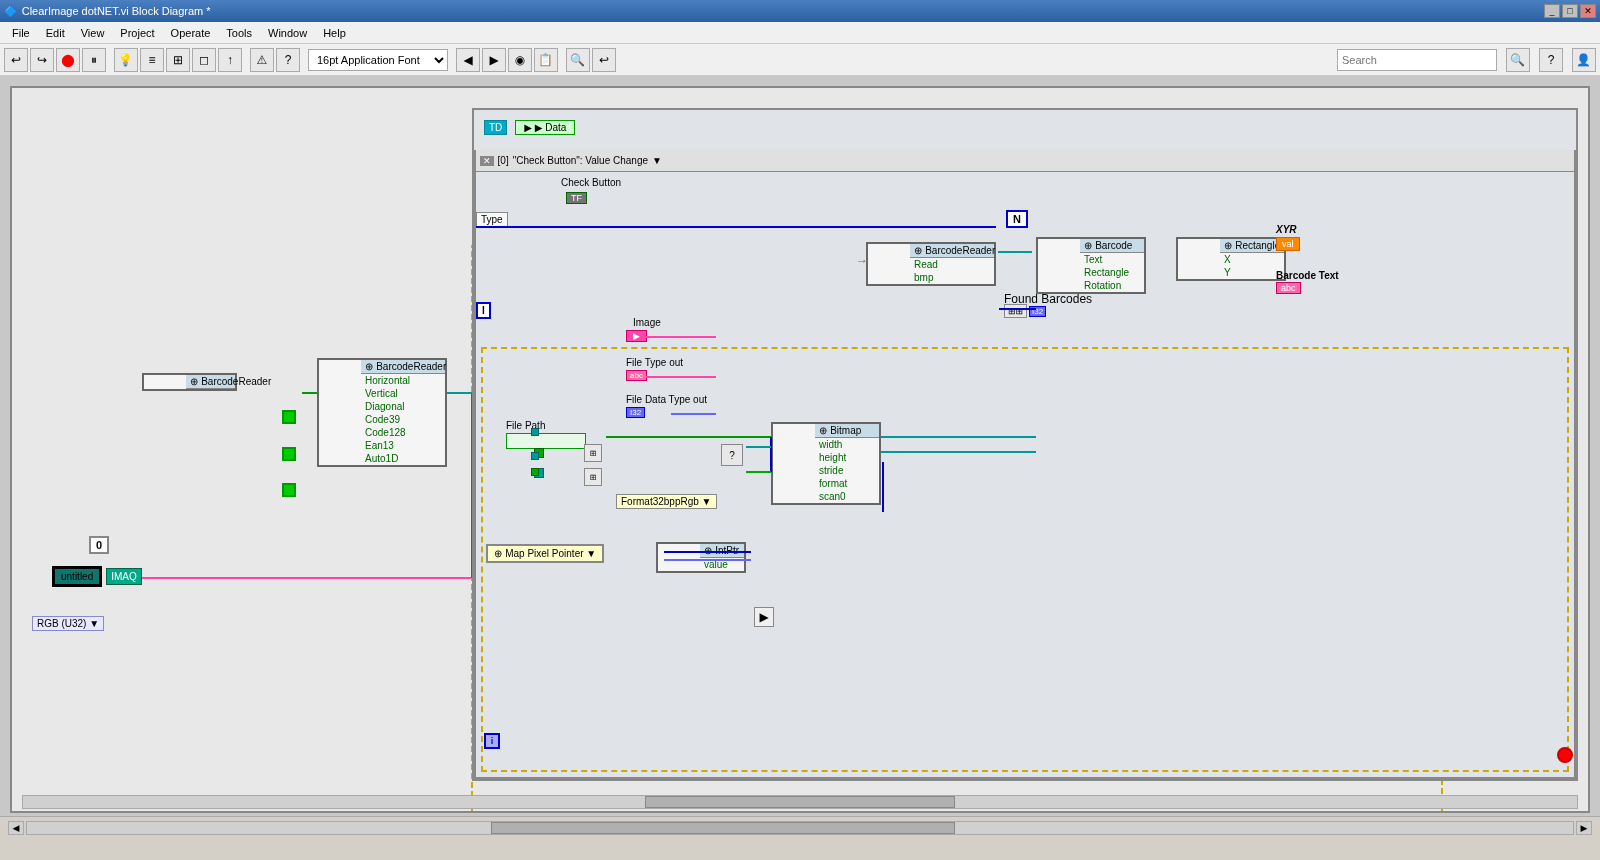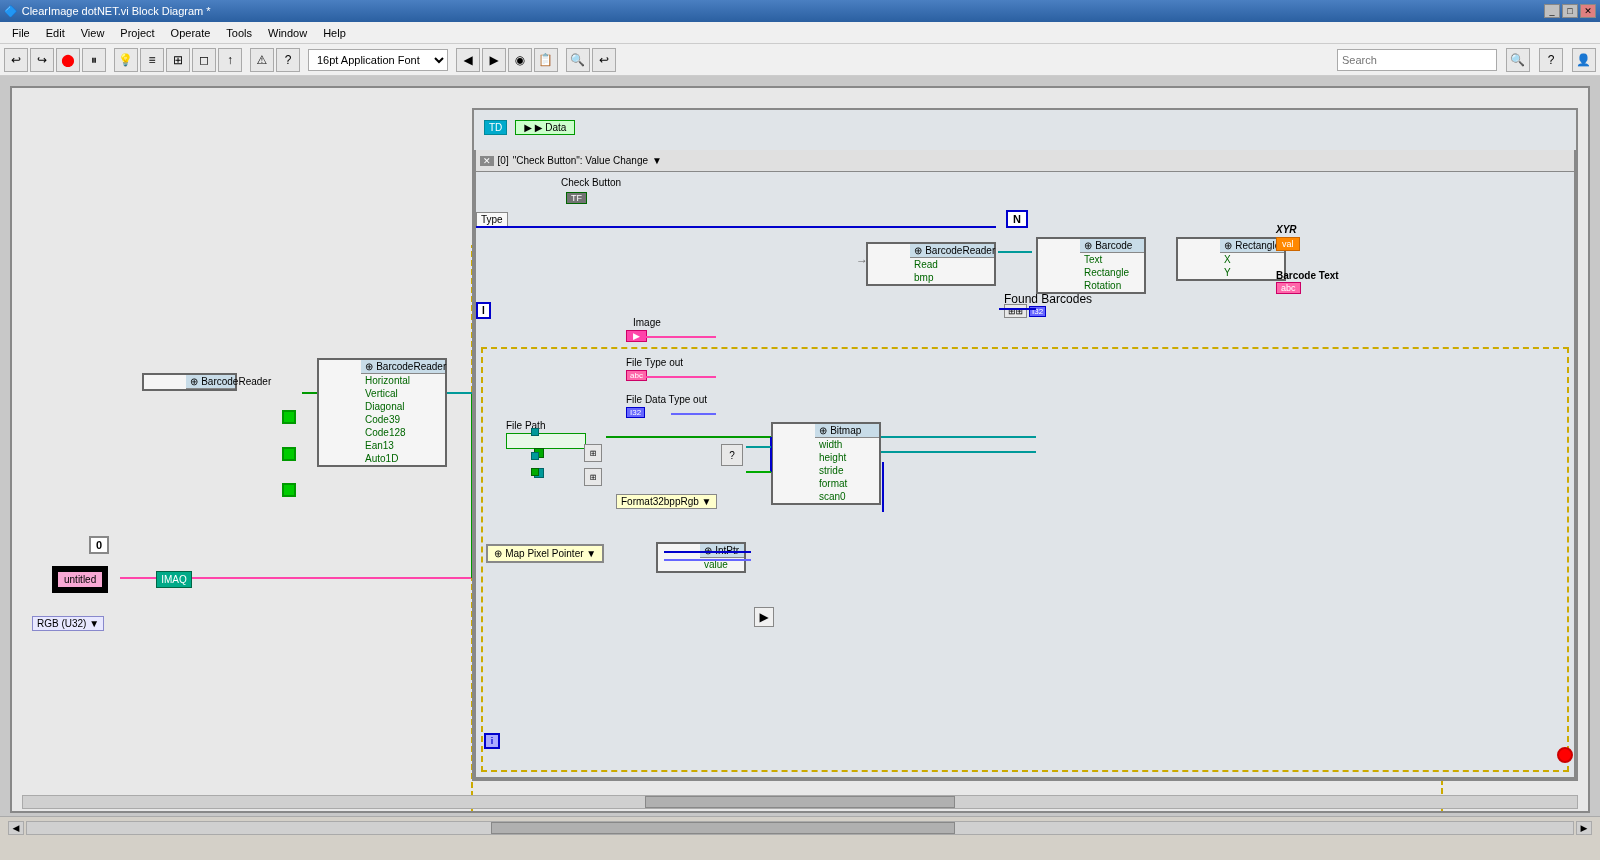--- a/index.html
+++ b/index.html
@@ -234,22 +234,22 @@
 
       <line x1="290" y1="305" x2="460" y2="305" stroke="#009900" stroke-width="2"></line>
       <line x1="460" y1="305" x2="460" y2="490" stroke="#009900" stroke-width="2"></line>
 
       <line x1="430" y1="305" x2="620" y2="305" stroke="#009999" stroke-width="2"></line>
 
       <line x1="1055" y1="250" x2="1095" y2="250" stroke="#0000cc" stroke-width="2"></line>
     </svg>
 
     <div style="position:absolute; left:40px; top:478px; display:flex; align-items:center; gap:4px;">
-      <div style="background:#f9a8d4; border:6px solid #000000; padding:2px 6px; font-size:10px;">untitled</div>
-      <div style="background:#00aa88; border:1px solid #006644; padding:2px 4px; font-size:10px; color:white;margin-left:44px;">IMAQ</div>
+      <div style="background:#0f766e; border:3px solid #000000; padding:2px 6px; font-size:10px;">untitled</div>
+      <div style="background:#00aa88; border:1px solid #006644; padding:2px 4px; font-size:10px; color:white;">IMAQ</div>
     </div>
 
     <div style="position:absolute; left:20px; top:528px; background:#e8e8ff; border:1px solid #8888cc; padding:1px 4px; font-size:10px;">
       <span>RGB (U32)</span> ▼
     </div>
 
     <div style="position:absolute; left:77px; top:448px; background:white; border:2px solid #888888; padding:1px 5px; font-size:11px; font-weight:bold;">0</div>
 
     <div class="block" style="left:130px; top:285px; width:95px;">
       <div class="block-header">

